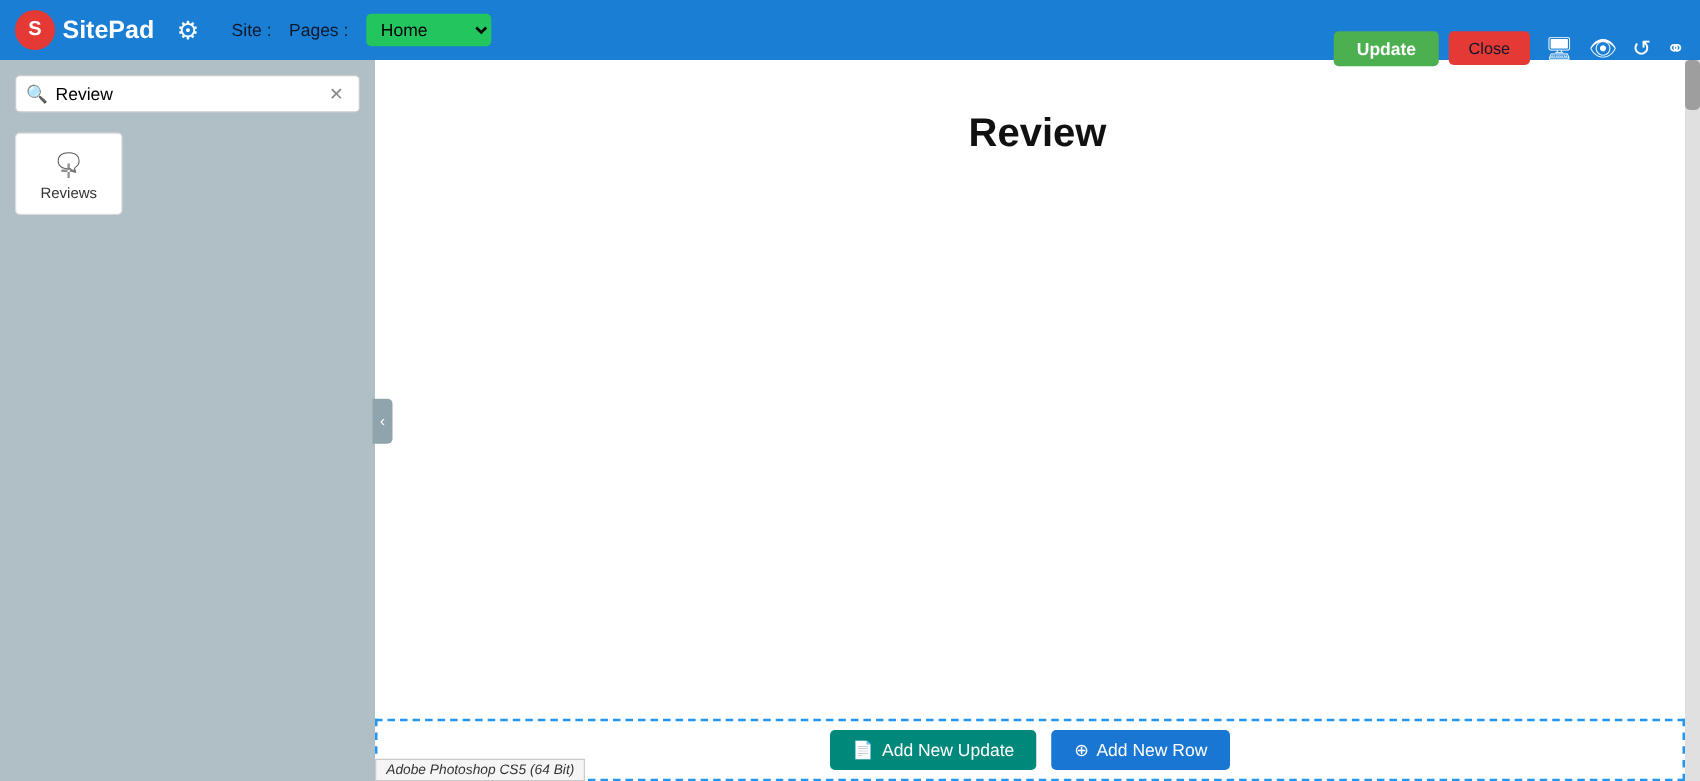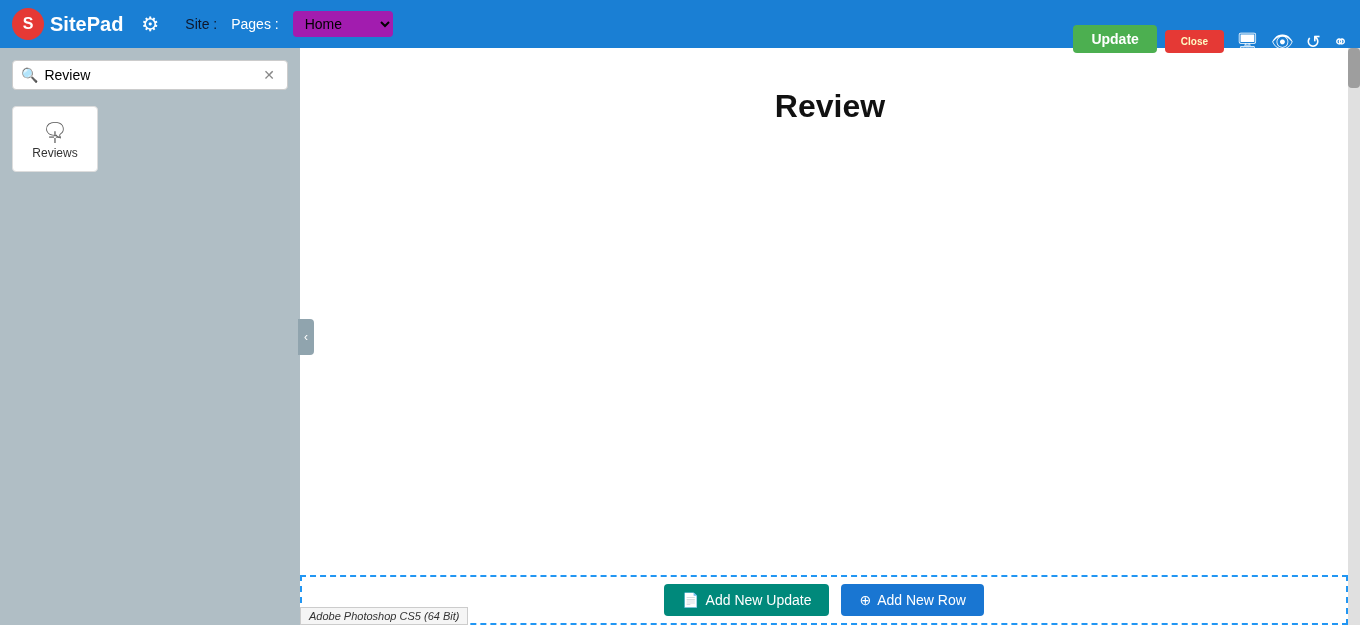--- a/index.html
+++ b/index.html
@@ -45,58 +45,58 @@
       font-size: 20px;
       margin-right: 16px;
       cursor: pointer;
     }
     #site-label {
       color: #0f172a;
       font-size: 14px;
       margin-right: 4px;
     }
     #pages-label {
-      color: #ffffff;
+      color: #0f172a;
       font-size: 14px;
       margin-right: 4px;
     }
     #pages-select {
-      background: #a21caf;
+      background: #22c55e;
       border: none;
       padding: 4px 8px;
       border-radius: 4px;
       font-size: 14px;
       cursor: pointer;
       min-width: 100px;
     }
     #nav-right {
       margin-left: auto;
       display: flex;
-      align-items: flex-end;
+      align-items: center;
       gap: 8px;
       margin-top: 29px;
     }
     #update-btn {
       background: #4caf50;
       color: white;
       border: none;
       padding: 6px 18px;
       border-radius: 4px;
       font-size: 14px;
       font-weight: bold;
       cursor: pointer;
     }
     #close-btn {
       background: #e53935;
-      color: #fef9c3;
+      color: #0f172a;
       border: none;
       padding: 6px 16px;
       border-radius: 4px;
-      font-size: 10px;
-      font-weight: bold;
+      font-size: 13px;
+      font-weight: normal;
       cursor: pointer;
     }
     #nav-icon-monitor, #nav-icon-eye, #nav-icon-clock, #nav-icon-sitemap {
       color: white;
       font-size: 18px;
       cursor: pointer;
       margin-left: 4px;
     }
 
     

